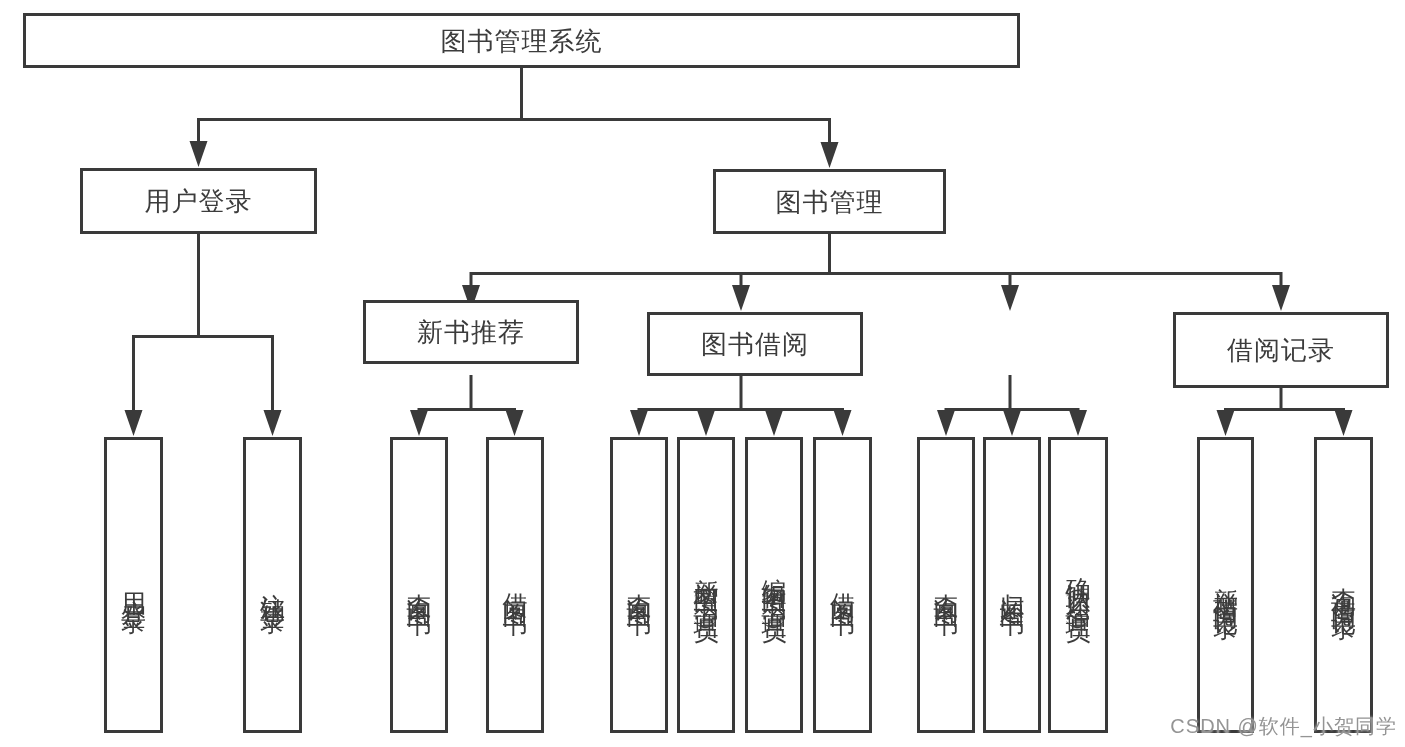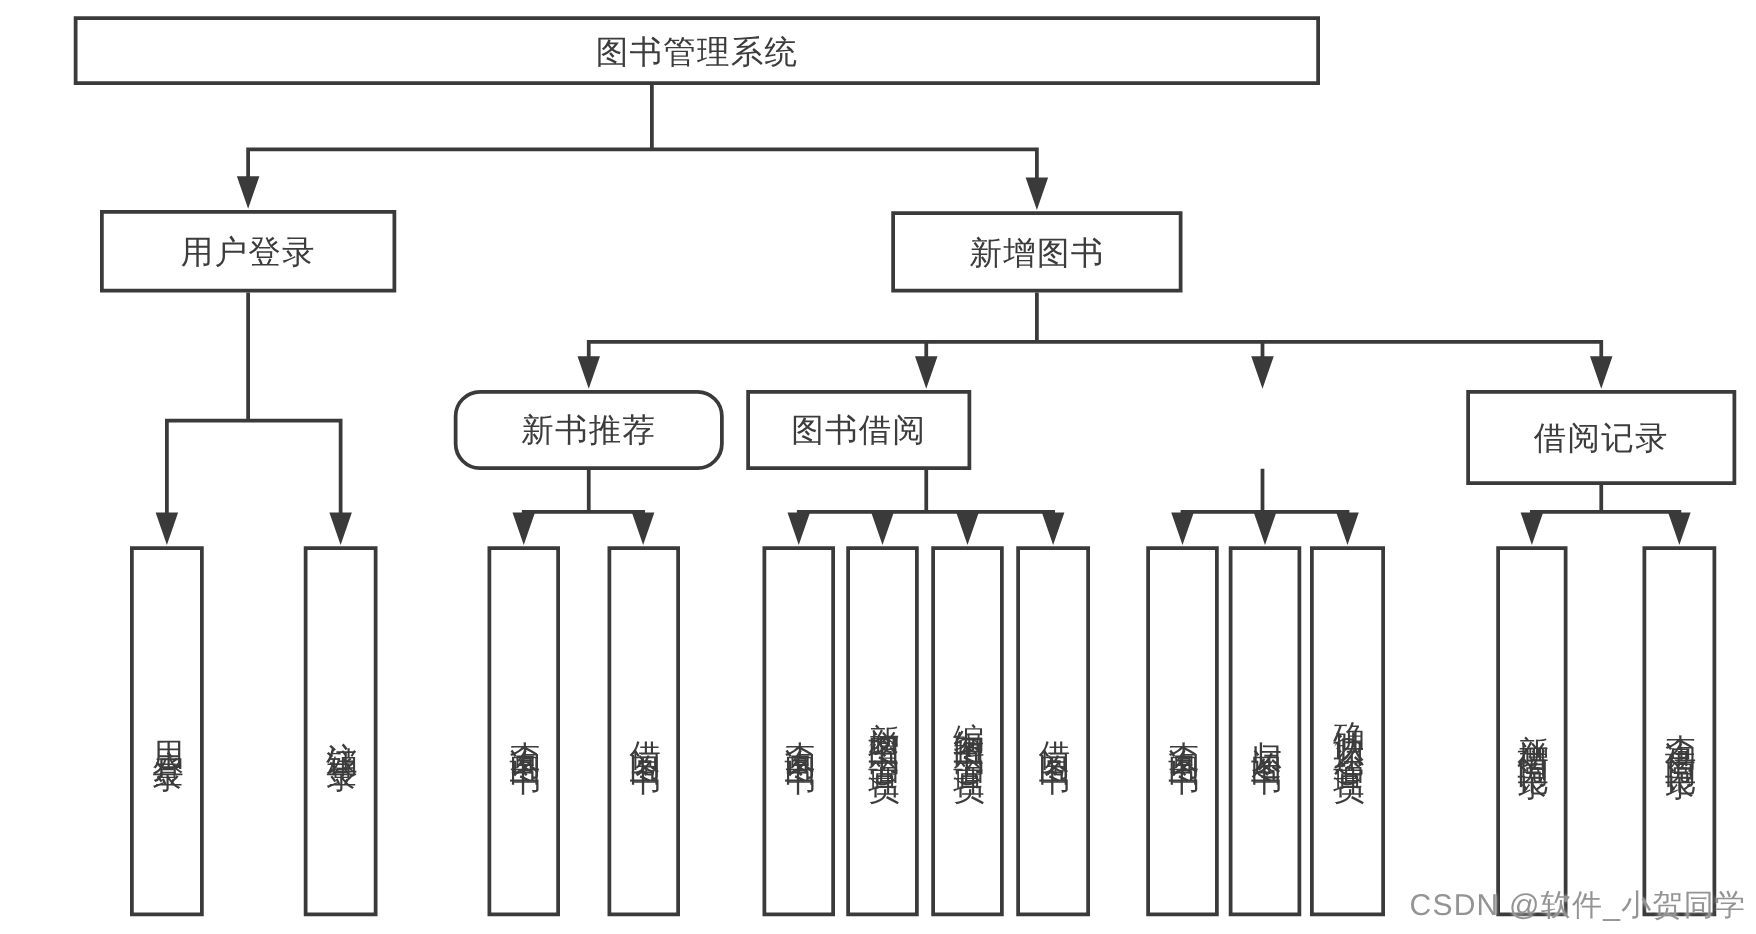--- a/index.html
+++ b/index.html
@@ -37,21 +37,21 @@
   .leaf{
     writing-mode:vertical-rl;
     font-size:25px;
     letter-spacing:6px;
     line-height:1;
   }
   .watermark{
     position:absolute;
     right:8px;
     bottom:7px;
-    font-size:24px;
+    font-size:20px;
     color:var(--watermark);
     letter-spacing:1px;
     white-space:nowrap;
     text-shadow:0 0 3px #ffffff;
   }
 </style>
 </head>
 <body>
 
 <div class="canvas">
@@ -94,27 +94,27 @@
       M706 436 L697 410 L715 410 Z
       M774 436 L765 410 L783 410 Z
       M842.5 436 L833.5 410 L851.5 410 Z
       M946 436 L937 410 L955 410 Z
       M1012 436 L1003 410 L1021 410 Z
       M1078 436 L1069 410 L1087 410 Z
       M1225.5 436 L1216.5 410 L1234.5 410 Z
       M1343.5 436 L1334.5 410 L1352.5 410 Z"></path>
   </svg>
 
-  <div class="box h-label" style="left:23px;top:13px;width:997px;height:55px;margin-left:36px;">图书管理系统</div>
+  <div class="box h-label" style="left:23px;top:13px;width:997px;height:55px;">图书管理系统</div>
 
   <div class="box h-label" style="left:80px;top:168px;width:237px;height:66px;">用户登录</div>
-  <div class="box h-label" style="left:713px;top:169px;width:233px;height:65px;">新增图书</div>
+  <div class="box h-label" style="left:713px;top:169px;width:233px;height:65px;">图书管理</div>
 
-  <div class="box h-label" style="left:363px;top:312px;width:216px;height:64px;border-radius:21px;">新书推荐</div>
-  <div class="box h-label" style="left:597px;top:312px;width:180px;height:64px;">图书借阅</div>
+  <div class="box h-label" style="left:363px;top:300px;width:216px;height:64px;">新书推荐</div>
+  <div class="box h-label" style="left:647px;top:312px;width:216px;height:64px;">图书借阅</div>
   <div class="box h-label" style="left:1173px;top:312px;width:216px;height:76px;">借阅记录</div>
 
   <div class="box leaf" style="left:104px;top:437px;width:59px;height:296px;">用户登录</div>
   <div class="box leaf" style="left:243px;top:437px;width:59px;height:296px;">注销登录</div>
 
   <div class="box leaf" style="left:390px;top:437px;width:58px;height:296px;">查询图书</div>
   <div class="box leaf" style="left:486px;top:437px;width:58px;height:296px;">借阅图书</div>
 
   <div class="box leaf" style="left:610px;top:437px;width:58px;height:296px;">查询图书</div>
   <div class="box leaf" style="left:677px;top:437px;width:58px;height:296px;">新增图书（管理员）</div>

